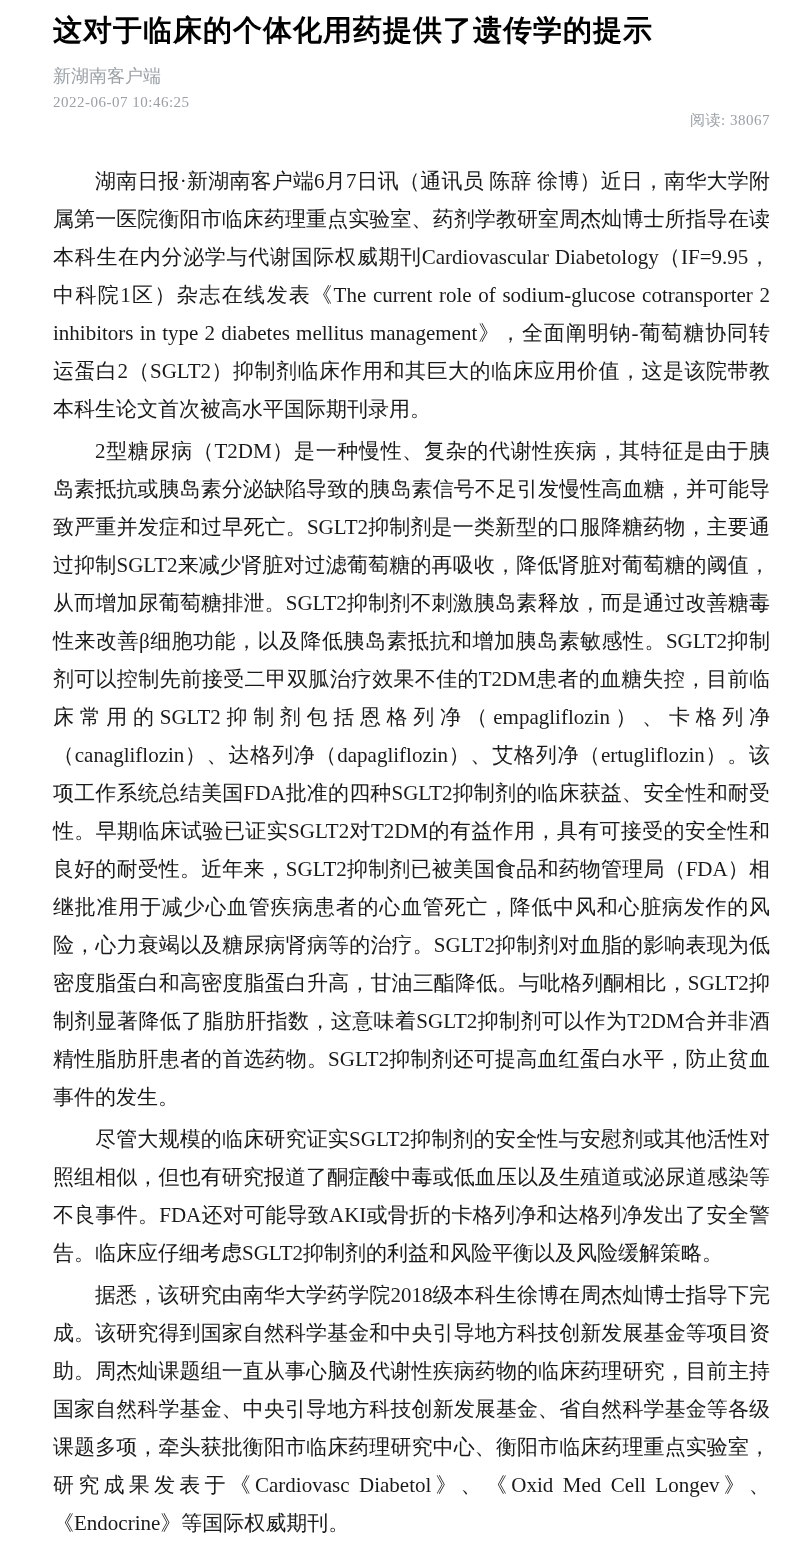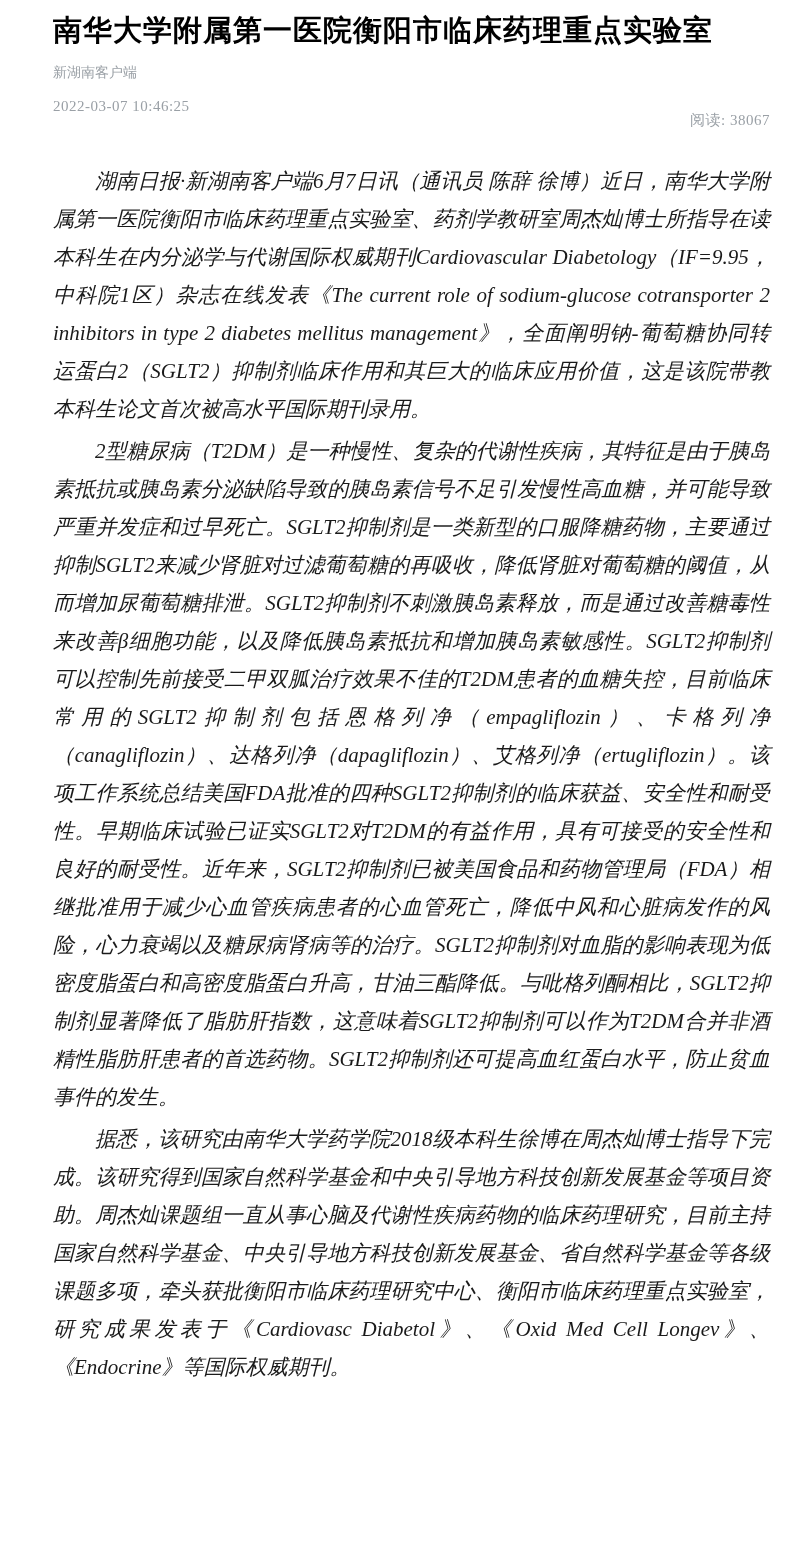--- a/index.html
+++ b/index.html
@@ -20,49 +20,49 @@
     line-height: 1.25;
   }
   .meta {
     margin-top: 16px;
     display: flex;
     justify-content: space-between;
     align-items: flex-start;
     color: #9aa0a6;
     font-size: 15px;
   }
-  .meta-left .src { margin-bottom: 16px; font-size: 14px; }
+  .meta-left .src { margin-bottom: 6px; font-size: 18px; }
   .meta-left .date { font-size: 15px; letter-spacing: 0.5px; }
   .meta-right { font-size: 15px; letter-spacing: 0.5px; margin-top: 47px; }
   .article { margin-top: 32px; }
   .article p.para {
     font-size: 21px;
     line-height: 38px;
     color: #1a1a1a;
     text-align: justify;
     text-indent: 2em;
     margin: 0 0 4px 0;
     word-break: break-word;
-    font-style: italic;
   }
 </style>
 </head>
 <body>
 
 <div class="content">
 
-  <h1 class="title">南华大学附属第一医院衡阳市临床药理重点实验室</h1>
+  <h1 class="title">这对于临床的个体化用药提供了遗传学的提示</h1>
 
   <div class="meta">
     <div class="meta-left">
       <div class="src">新湖南客户端</div>
-      <div class="date">2022-03-07 10:46:25</div>
+      <div class="date">2022-06-07 10:46:25</div>
     </div>
     <div class="meta-right">阅读: 38067</div>
   </div>
 
   <div class="article">
       <p class="para">湖南日报·新湖南客户端6月7日讯（通讯员 陈辞 徐博）近日，南华大学附属第一医院衡阳市临床药理重点实验室、药剂学教研室周杰灿博士所指导在读本科生在内分泌学与代谢国际权威期刊Cardiovascular Diabetology（IF=9.95，中科院1区）杂志在线发表《The current role of sodium-glucose cotransporter 2 inhibitors in type 2 diabetes mellitus management》，全面阐明钠-葡萄糖协同转运蛋白2（SGLT2）抑制剂临床作用和其巨大的临床应用价值，这是该院带教本科生论文首次被高水平国际期刊录用。</p>
       <p class="para">2型糖尿病（T2DM）是一种慢性、复杂的代谢性疾病，其特征是由于胰岛素抵抗或胰岛素分泌缺陷导致的胰岛素信号不足引发慢性高血糖，并可能导致严重并发症和过早死亡。SGLT2抑制剂是一类新型的口服降糖药物，主要通过抑制SGLT2来减少肾脏对过滤葡萄糖的再吸收，降低肾脏对葡萄糖的阈值，从而增加尿葡萄糖排泄。SGLT2抑制剂不刺激胰岛素释放，而是通过改善糖毒性来改善β细胞功能，以及降低胰岛素抵抗和增加胰岛素敏感性。SGLT2抑制剂可以控制先前接受二甲双胍治疗效果不佳的T2DM患者的血糖失控，目前临床常用的SGLT2抑制剂包括恩格列净（empagliflozin）、卡格列净（canagliflozin）、达格列净（dapagliflozin）、艾格列净（ertugliflozin）。该项工作系统总结美国FDA批准的四种SGLT2抑制剂的临床获益、安全性和耐受性。早期临床试验已证实SGLT2对T2DM的有益作用，具有可接受的安全性和良好的耐受性。近年来，SGLT2抑制剂已被美国食品和药物管理局（FDA）相继批准用于减少心血管疾病患者的心血管死亡，降低中风和心脏病发作的风险，心力衰竭以及糖尿病肾病等的治疗。SGLT2抑制剂对血脂的影响表现为低密度脂蛋白和高密度脂蛋白升高，甘油三酯降低。与吡格列酮相比，SGLT2抑制剂显著降低了脂肪肝指数，这意味着SGLT2抑制剂可以作为T2DM合并非酒精性脂肪肝患者的首选药物。SGLT2抑制剂还可提高血红蛋白水平，防止贫血事件的发生。</p>
+      <p class="para">尽管大规模的临床研究证实SGLT2抑制剂的安全性与安慰剂或其他活性对照组相似，但也有研究报道了酮症酸中毒或低血压以及生殖道或泌尿道感染等不良事件。FDA还对可能导致AKI或骨折的卡格列净和达格列净发出了安全警告。临床应仔细考虑SGLT2抑制剂的利益和风险平衡以及风险缓解策略。</p>
       <p class="para">据悉，该研究由南华大学药学院2018级本科生徐博在周杰灿博士指导下完成。该研究得到国家自然科学基金和中央引导地方科技创新发展基金等项目资助。周杰灿课题组一直从事心脑及代谢性疾病药物的临床药理研究，目前主持国家自然科学基金、中央引导地方科技创新发展基金、省自然科学基金等各级课题多项，牵头获批衡阳市临床药理研究中心、衡阳市临床药理重点实验室，研究成果发表于《Cardiovasc Diabetol》、《Oxid Med Cell Longev》、《Endocrine》等国际权威期刊。</p>
     </div>
 
 </div>
 
 </body></html>

